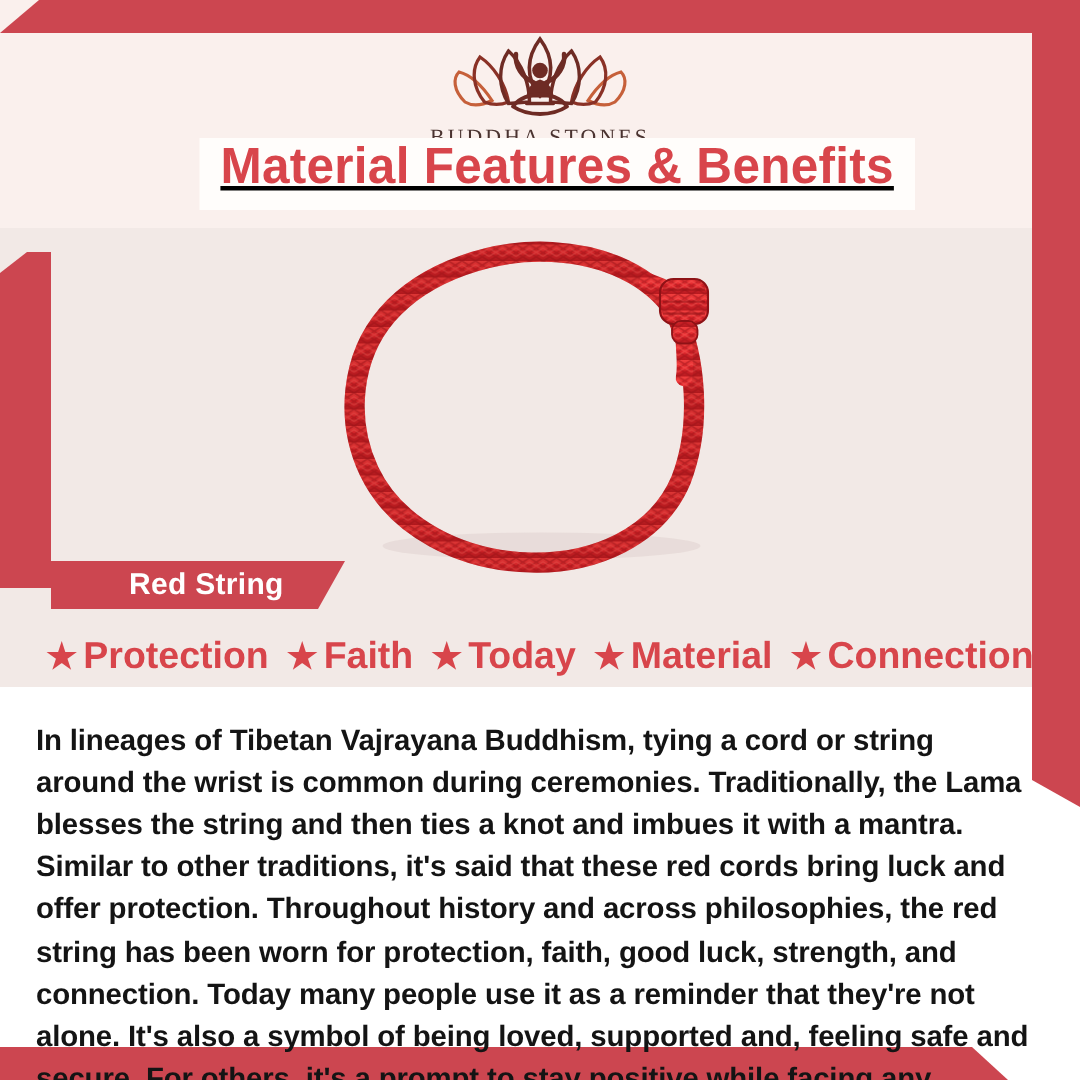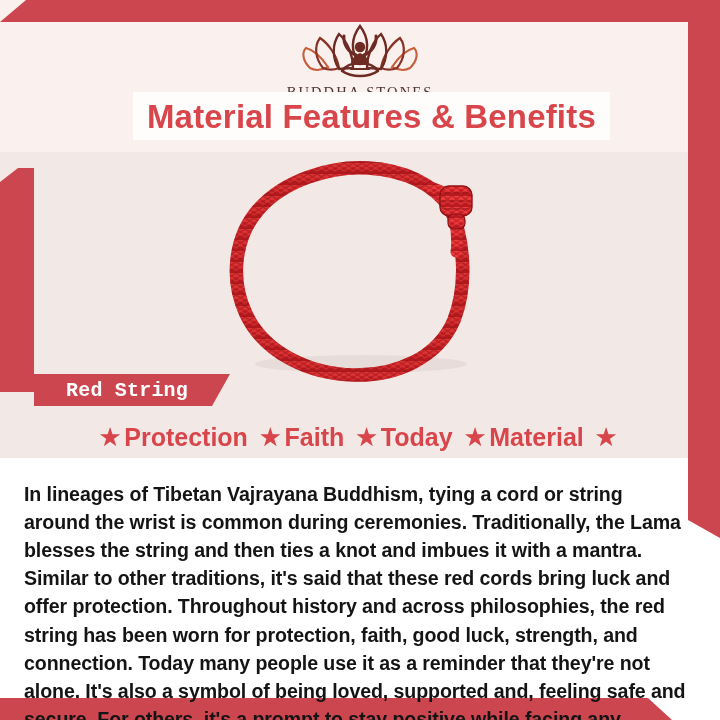--- a/index.html
+++ b/index.html
@@ -92,22 +92,23 @@
     color: #4a3330;
   }
 
   
   .title-box {
     position: absolute;
     left: 133px; top: 92px;
     width: 477px; height: 48px;
     background: #fffdfb;
     display: flex;
-    align-items: center;
+    align-items: flex-start;
     justify-content: center;
+    text-decoration: underline;
   }
   .title-text {
     font-family: "Liberation Sans Narrow", "Liberation Sans", sans-serif;
     font-size: 34px;
     font-weight: bold;
     color: #d8454b;
     letter-spacing: 0.2px;
     transform: scaleX(0.97);
   }
 
@@ -122,22 +123,22 @@
   .label-banner {
     position: absolute;
     left: 34px; top: 374px;
     width: 196px; height: 32px;
     background: #cc4650;
     clip-path: polygon(0 0, 196px 0, 178px 32px, 0 32px);
     display: flex;
     align-items: center;
   }
   .label-text {
-    margin-left: 32px;
-    font-family: Liberation Mono, monospace;
+    margin-left: 52px;
+    font-family: Liberation Sans, sans-serif;
     font-size: 20px;
     font-weight: bold;
     color: #ffffff;
     letter-spacing: 0.2px;
   }
 
   
   .features-row {
     position: absolute;
     left: 0; top: 419px;
@@ -281,18 +282,19 @@
     <span class="feature">
       <span class="feature-star">★</span>
       <span>Today</span>
     </span>
     <span class="feature">
       <span class="feature-star">★</span>
       <span>Material</span>
     </span>
     <span class="feature">
       <span class="feature-star">★</span>
+      <span>Connection</span>
     </span>
   </div>
 
   <p class="body-copy">In lineages of Tibetan Vajrayana Buddhism, tying a cord or string around the wrist is common during ceremonies. Traditionally, the Lama blesses the string and then ties a knot and imbues it with a mantra. Similar to other traditions, it's said that these red cords bring luck and offer protection. Throughout history and across philosophies, the red string has been worn for protection, faith, good luck, strength, and connection. Today many people use it as a reminder that they're not alone. It's also a symbol of being loved, supported and, feeling safe and secure. For others, it's a prompt to stay positive while facing any adversity.</p>
 
 </div>
 
 </body></html>

